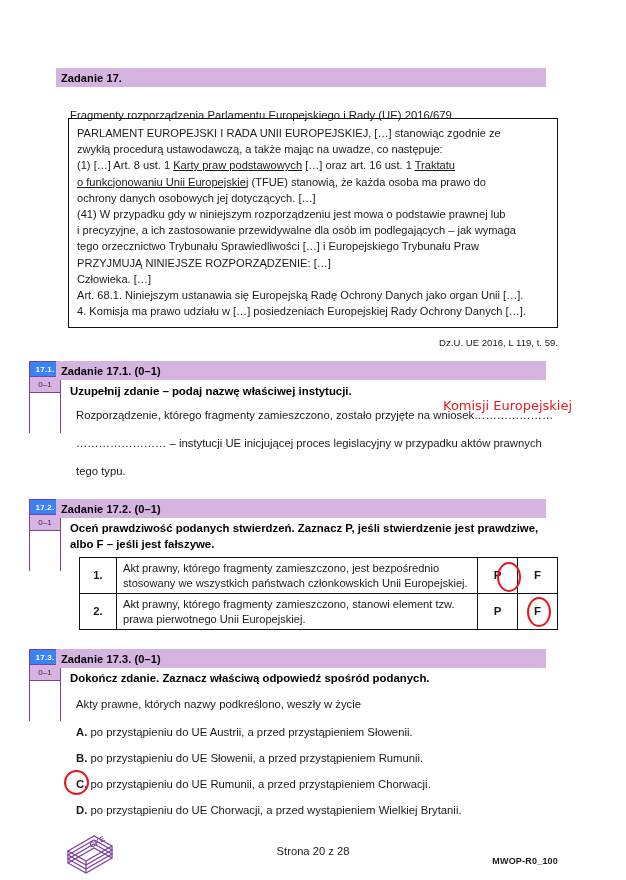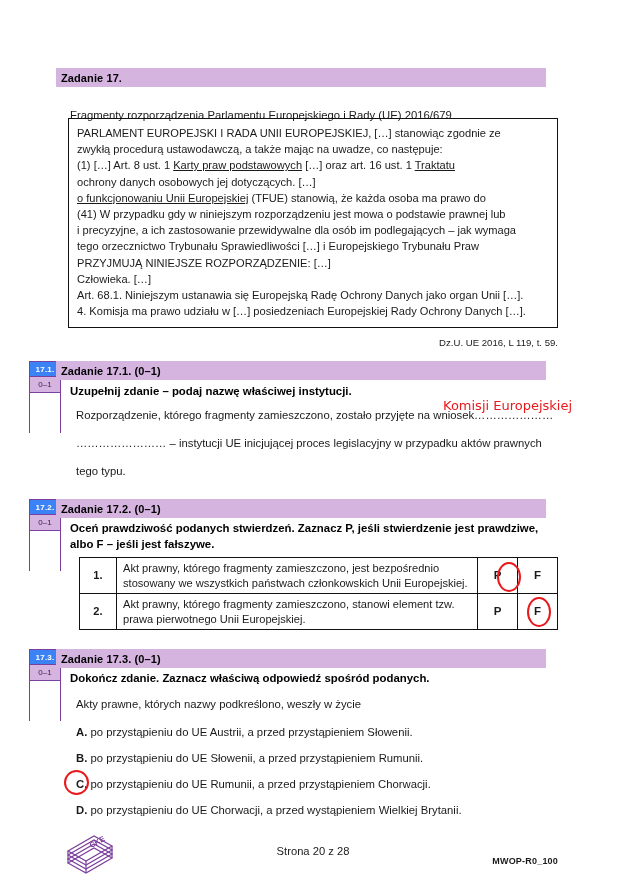--- a/index.html
+++ b/index.html
@@ -207,22 +207,22 @@
 <div class="page">
 
   <div class="task-header" style="top:68px;">Zadanie 17.</div>
 
   <div class="intro-line" style="top:97px;margin-top:12px;">Fragmenty rozporządzenia Parlamentu Europejskiego i Rady (UE) 2016/679</div>
 
   <div class="source-box">
     <p>PARLAMENT EUROPEJSKI I RADA UNII EUROPEJSKIEJ, […] stanowiąc zgodnie ze</p>
     <p>zwykłą procedurą ustawodawczą, a także mając na uwadze, co następuje:</p>
     <p>(1) […] Art. 8 ust. 1 <span class="u">Karty praw podstawowych</span> […] oraz art. 16 ust. 1 <span class="u">Traktatu</span></p>
+    <p><span class="u">o funkcjonowaniu Unii Europejskiej</span> (TFUE) stanowią, że każda osoba ma prawo do</p>
     <p>ochrony danych osobowych jej dotyczących. […]</p>
-    <p><span class="u">o funkcjonowaniu Unii Europejskiej</span> (TFUE) stanowią, że każda osoba ma prawo do</p>
     <p>(41) W przypadku gdy w niniejszym rozporządzeniu jest mowa o podstawie prawnej lub</p>
     <p>i precyzyjne, a ich zastosowanie przewidywalne dla osób im podlegających – jak wymaga</p>
     <p>tego orzecznictwo Trybunału Sprawiedliwości […] i Europejskiego Trybunału Praw</p>
     <p>PRZYJMUJĄ NINIEJSZE ROZPORZĄDZENIE: […]</p>
     <p>Człowieka. […]</p>
     <p>Art. 68.1. Niniejszym ustanawia się Europejską Radę Ochrony Danych jako organ Unii […].</p>
     <p>4. Komisja ma prawo udziału w […] posiedzeniach Europejskiej Rady Ochrony Danych […].</p>
   </div>
 
   <div class="attribution">Dz.U. UE 2016, L 119, t. 59.</div>

